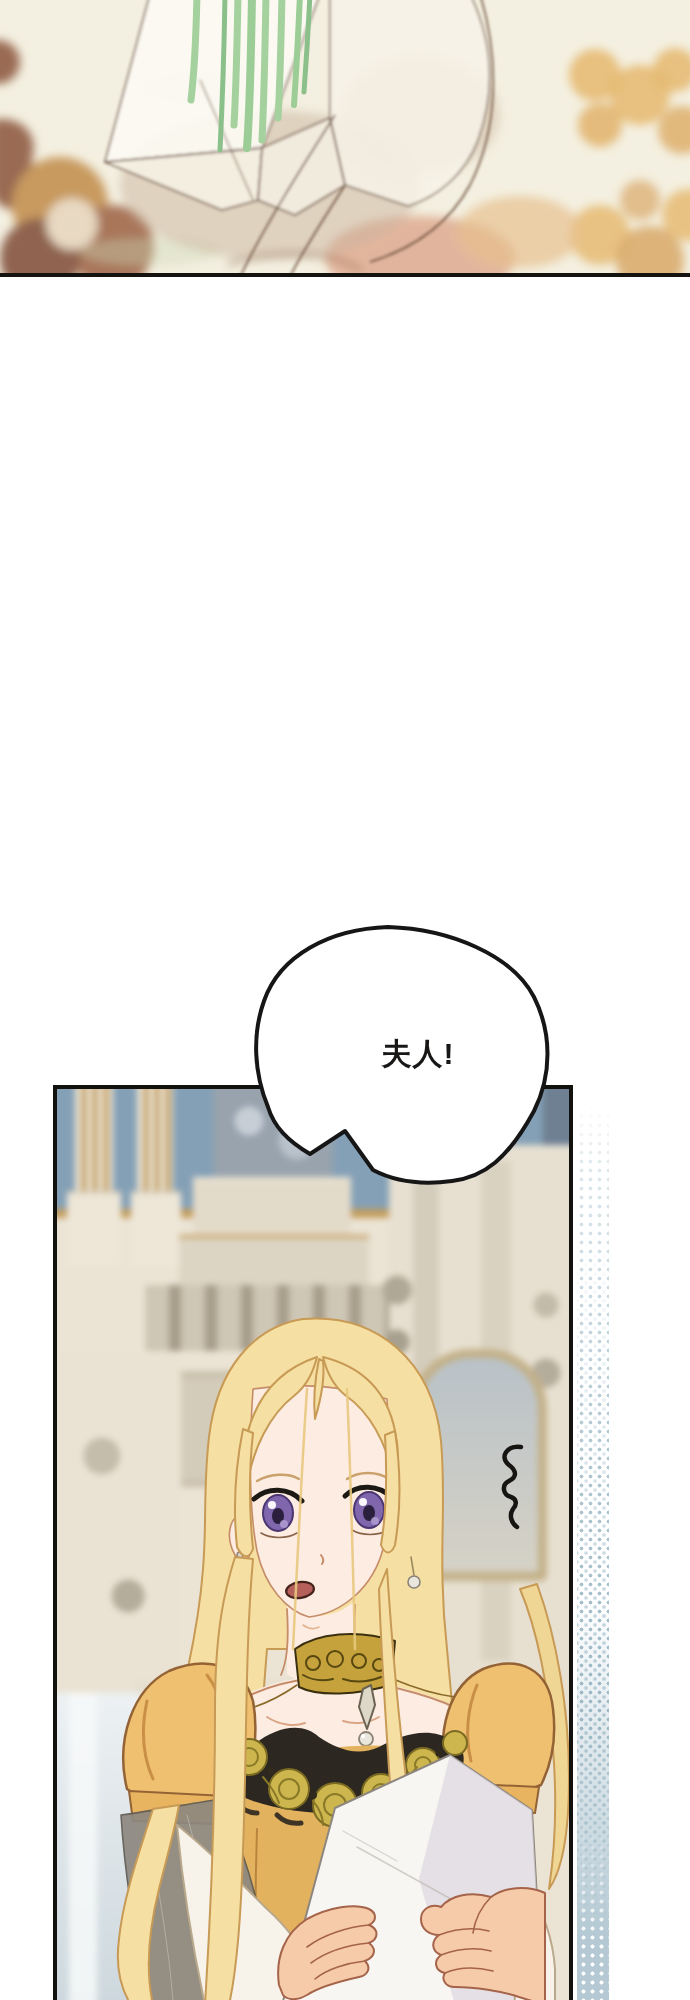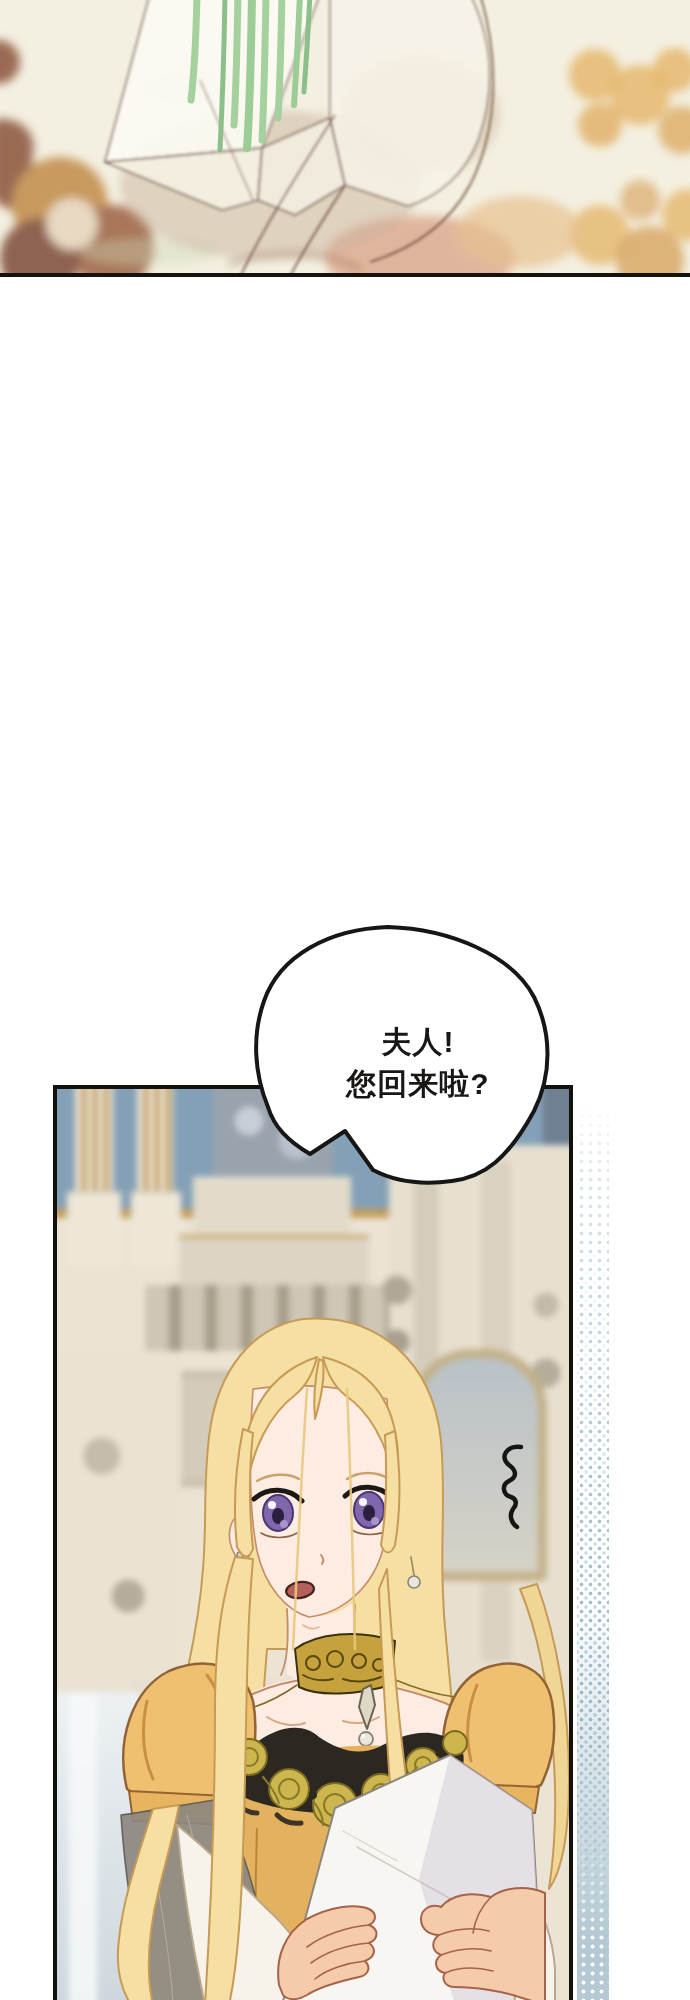--- a/index.html
+++ b/index.html
@@ -73,21 +73,21 @@
         mask-image:linear-gradient(180deg,transparent 12%,rgba(0,0,0,.6) 50%,#000 80%,transparent 92%);}
   .d-white{background-image:radial-gradient(circle,#ffffff 1.8px,rgba(0,0,0,0) 2.3px);
         background-size:9px 9px;background-position:2px 2px;
         -webkit-mask-image:linear-gradient(180deg,transparent 80%,#000 94%);
         mask-image:linear-gradient(180deg,transparent 80%,#000 94%);}
 
   
   .bubble-svg{left:236px;top:911px;}
   .bubble-text{left:302px;top:1021px;width:232px;text-align:center;
       font-weight:700;font-size:30px;line-height:42px;letter-spacing:1px;color:#191715;}
-  .bubble-text div{white-space:nowrap;}
+  .bubble-text div{white-space:nowrap;margin-top:12px;}
 </style>
 </head>
 <body>
 
 <div class="page">
 
   <section class="abs top-panel">
     <svg width="690" height="277" viewBox="0 0 690 277">
       <defs>
         <filter id="soft4" x="-30%" y="-30%" width="160%" height="160%">
@@ -401,16 +401,15 @@
              C 272,248 248,266 216,270
              C 186,274 158,270 137,259
              L 109,220
              L 74,243
              C 52,230 38,216 32,196
              C 18,162 16,124 28,90
              C 44,44 94,18 152,16 Z" fill="#ffffff" stroke="#161616" stroke-width="4" stroke-linejoin="round"></path>
   </svg>
   <div class="abs bubble-text">
     <div>夫人!</div>
-    <div>您回来啦?</div>
   </div>
 
 </div>
 
 </body></html>

